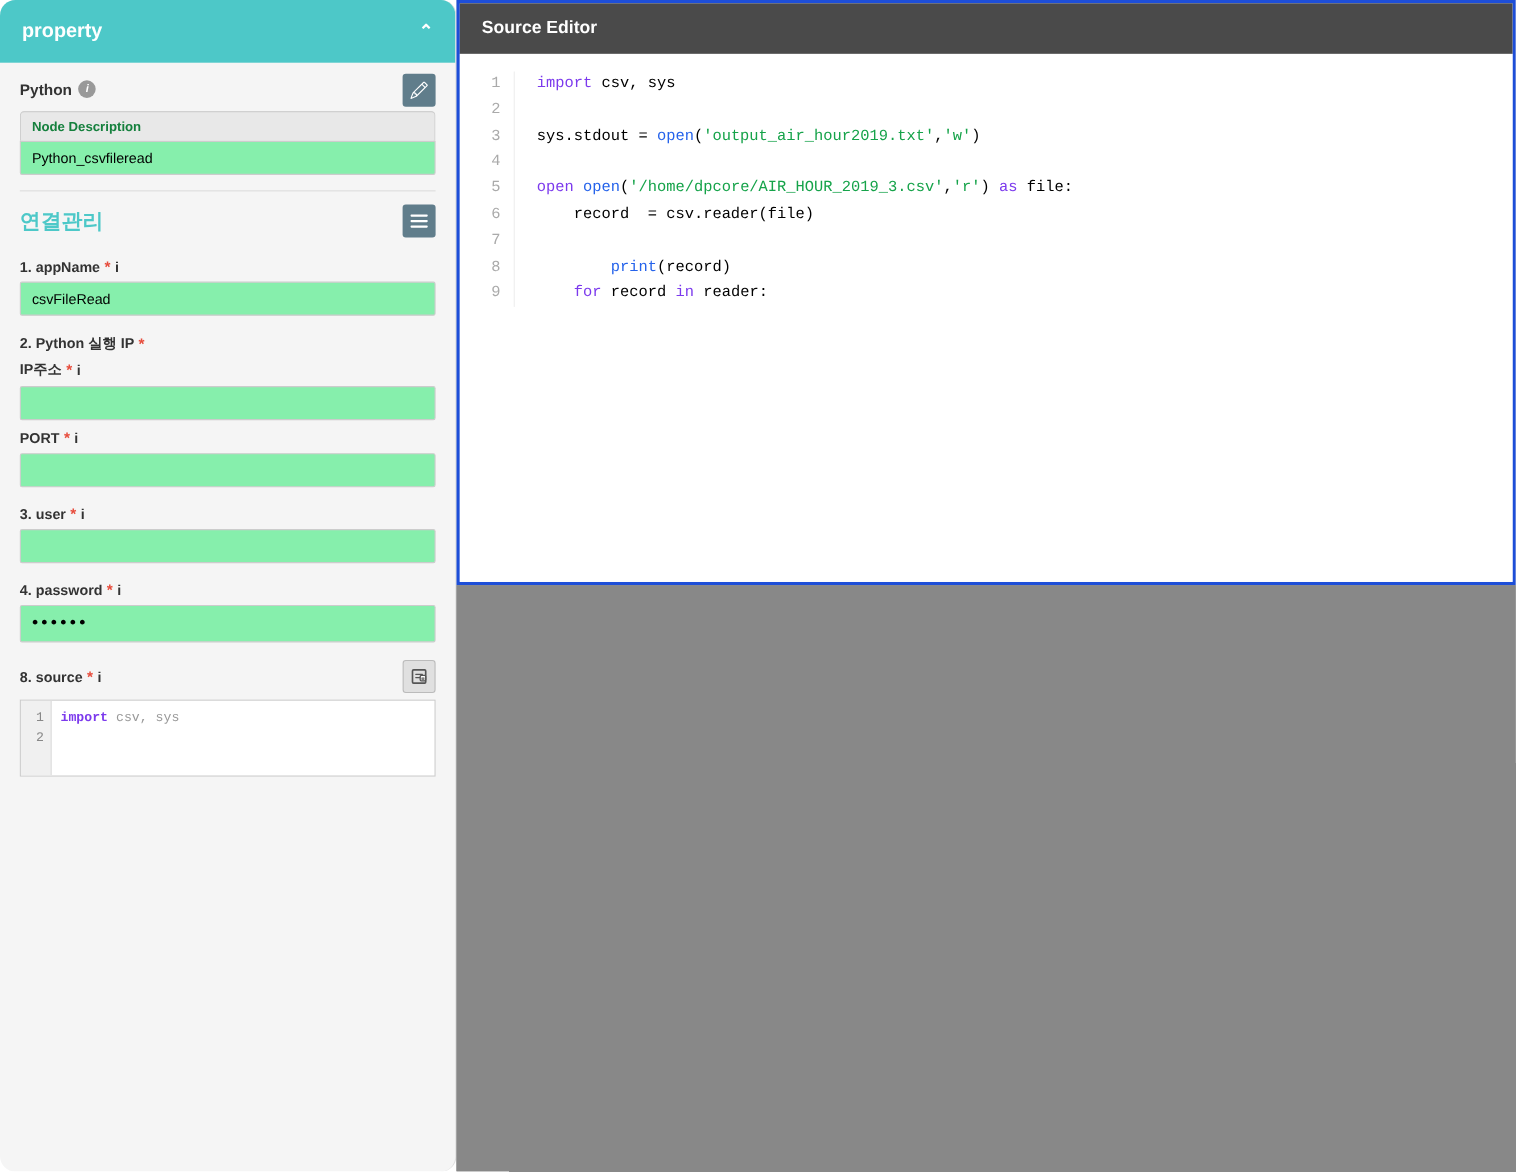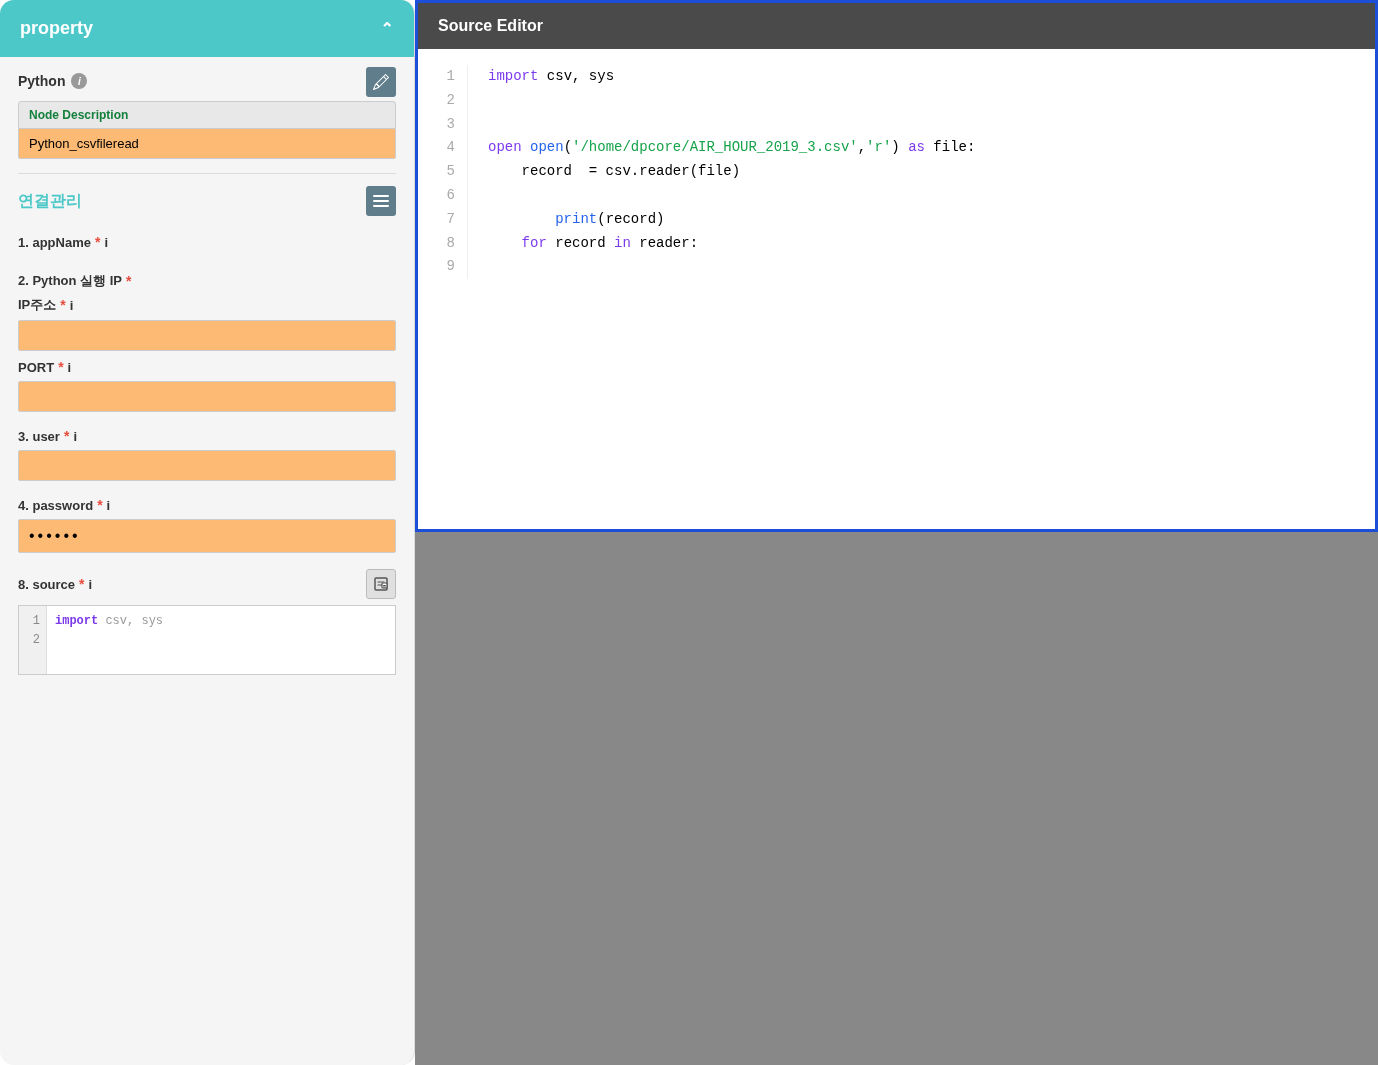--- a/index.html
+++ b/index.html
@@ -78,21 +78,21 @@
       padding: 6px 10px;
       border-top-left-radius: 4px;
       border-top-right-radius: 4px;
       border: 1px solid #ccc;
       border-bottom: none;
     }
 
     .input-field {
       width: 100%;
       border: 1px solid #ccc;
-      background: #fdba74;
+      background: #86efac;
       padding: 7px 10px;
       font-size: 13px;
       outline: none;
       border-radius: 2px;
     }
 
     .node-desc-input {
       border-top-left-radius: 0;
       border-top-right-radius: 0;
     }
@@ -104,21 +104,21 @@
     }
 
     .section-연결관리 {
       padding: 12px 18px;
       display: flex;
       align-items: center;
       justify-content: space-between;
     }
 
     .section-연결관리-title {
-      font-size: 16px;
+      font-size: 19px;
       font-weight: 700;
       color: #4dc8c8;
     }
 
     .icon-btn {
       width: 30px;
       height: 30px;
       background: #607d8b;
       border-radius: 3px;
       display: flex;
@@ -321,20 +321,21 @@
       </svg>
     </button>
   </div>
 
   <div class="field-group">
     <div class="field-label">
       <span>1. appName</span>
       <span class="required-star">*</span>
       <span class="info-icon">i</span>
     </div>
+    <input class="input-field" type="text" value="csvFileRead" style="">
   </div>
 
   <div class="field-group">
     <div class="field-label">
       <span>2. Python 실행 IP</span>
       <span class="required-star">*</span>
     </div>
     <div class="field-label" style="margin-top:6px;">
       <span>IP주소</span>
       <span class="required-star">*</span>
@@ -412,20 +413,21 @@
           <div>4</div>
           <div>5</div>
           <div>6</div>
           <div>7</div>
           <div>8</div>
           <div>9</div>
         </div>
         <div class="code-lines">
           <div><span class="kw-purple">import</span> csv, sys</div>
           <div>&nbsp;</div>
+          <div>sys.stdout = <span class="kw-blue">open</span>(<span class="str-green">'output_air_hour2019.txt'</span>,<span class="str-green">'w'</span>)</div>
           <div>&nbsp;</div>
           <div><span class="kw-purple">open</span> <span class="kw-blue">open</span>(<span class="str-green">'/home/dpcore/AIR_HOUR_2019_3.csv'</span>,<span class="str-green">'r'</span>) <span class="kw-purple">as</span> file:</div>
           <div>    record  = csv.reader(file)</div>
           <div>&nbsp;</div>
           <div>        <span class="kw-blue">print</span>(record)</div>
           <div>    <span class="kw-purple">for</span> record <span class="kw-purple">in</span> reader:</div>
         </div>
       </div>
     </div>
   </div>

